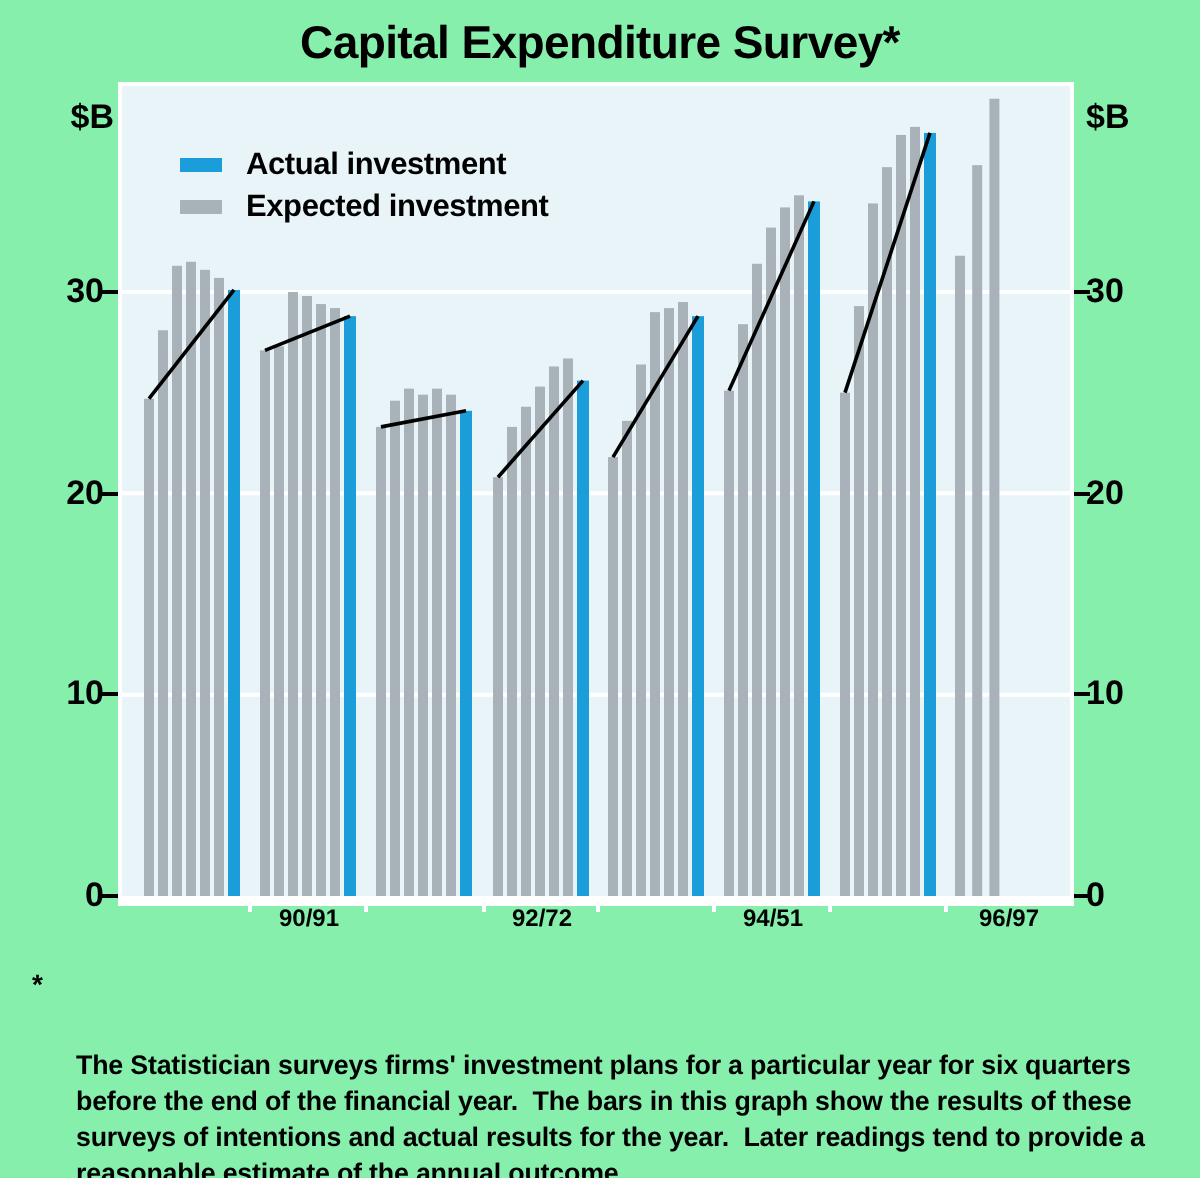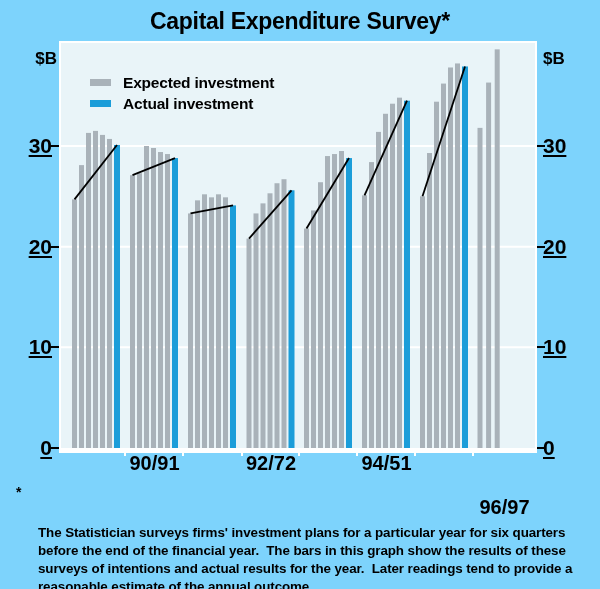--- a/index.html
+++ b/index.html
@@ -2,43 +2,43 @@
 <html><head>
 <meta charset="utf-8">
 <style>
   html,body { margin:0; padding:0; background:#d9ecf4; }
   #page { position:relative; width:600px; height:589px; background:#d9ecf4;
           font-family:"Liberation Sans", sans-serif; color:#000; overflow:hidden; }
   #chart-title { position:absolute; top:8px; left:0; right:0; margin:0;
           text-align:center; font-size:23px; font-weight:bold; letter-spacing:-0.3px; }
   #plot-frame { position:absolute; left:59px; top:41px; border:2px solid #ffffff; }
   #plot-frame svg { display:block; }
-  .ylabel { position:absolute; font-weight:bold; font-size:21px; line-height:20px;text-decoration:underline; }
+  .ylabel { position:absolute; font-weight:bold; font-size:17px; line-height:20px; }
   .ylabel.left  { left:0;  width:52px; text-align:right; }
   .ylabel.right { left:543px; width:44px; text-align:left; }
   .unit { position:absolute; font-weight:bold; font-size:17px; }
   #unit-left  { left:0; width:57px; text-align:right; top:49px; }
   #unit-right { left:543px; top:49px; }
   .ytick { position:absolute; height:2px; width:8px; background:#000; }
   .xtick-sep { position:absolute; width:2px; height:5px; background:#ffffff; }
   .xlabel { position:absolute; top:452px; width:70px; margin-left:-35px;
-          text-align:center; font-weight:bold; font-size:20px; }
+          text-align:center; font-weight:bold; font-size:12px; }
   #legend { position:absolute; left:90px; top:72px; }
   .legend-row { display:flex; align-items:center; height:21px; }
   .swatch { width:21px; height:7px; margin-right:12px; }
   .legend-label { font-weight:bold; font-size:15.5px; letter-spacing:-0.2px; }
   #footnote { position:absolute; left:16px; top:484px; display:flex; }
   #footnote-marker { font-weight:bold; font-size:14px; width:22px; flex:none; }
   #footnote-text { font-weight:bold; font-size:13.4px; line-height:18px;
           width:552px; white-space:pre-wrap; letter-spacing:-0.1px;margin-top:40px; }
 </style>
 </head>
 <body>
 
-<div id="page" style="background: #7dd3fc;">
+<div id="page" style="background: #86efac;">
   <h1 id="chart-title">Capital Expenditure Survey*</h1>
 
   <div id="unit-left" class="unit">$B</div>
   <div id="unit-right" class="unit">$B</div>
 
   <div id="plot-frame">
       <svg width="474" height="408" viewBox="0 0 474 408">
         <rect x="0" y="0" width="474" height="408" fill="#e9f4f8"></rect>
         <line x1="0" x2="474" y1="304.33" y2="304.33" stroke="#ffffff" stroke-width="2"></line>
         <line x1="0" x2="474" y1="203.66" y2="203.66" stroke="#ffffff" stroke-width="2"></line>
@@ -101,26 +101,26 @@
         <line x1="361.5" y1="153.325" x2="404" y2="23.46070000000003" stroke="#000000" stroke-width="1.8"></line>
         <rect x="416.5" y="84.86939999999998" width="5" height="320.1306" fill="#a9b2b9"></rect>
         <rect x="425.1" y="39.56790000000001" width="5" height="365.4321" fill="#a9b2b9"></rect>
         <rect x="433.7" y="6.346799999999973" width="5" height="398.6532" fill="#a9b2b9"></rect>
         <rect x="0" y="405" width="474" height="3" fill="#ffffff"></rect>
       </svg>
     </div>
 
   <div id="legend">
     <div class="legend-row">
+      <span class="swatch" id="swatch-actual" style="background: rgb(27, 157, 217);"></span>
+      <span class="legend-label">Actual investment</span>
+    </div>
+    <div class="legend-row">
       <span class="swatch" id="swatch-expected" style="background: rgb(169, 178, 185);"></span>
       <span class="legend-label">Expected investment</span>
-    </div>
-    <div class="legend-row">
-      <span class="swatch" id="swatch-actual" style="background: rgb(27, 157, 217);"></span>
-      <span class="legend-label">Actual investment</span>
     </div>
   </div>
 
   <div id="footnote">
     <span id="footnote-marker">*</span>
     <span id="footnote-text">The Statistician surveys firms' investment plans for a particular year for six quarters before the end of the financial year.  The bars in this graph show the results of these surveys of intentions and actual results for the year.  Later readings tend to provide a reasonable estimate of the annual outcome.</span>
   </div>
 <div class="ylabel left" style="top: 438px;">0</div>
     <div class="ytick" style="top: 447px; left: 51px;"></div>
     <div class="ylabel right" style="top: 438px;">0</div>
@@ -133,21 +133,21 @@
     <div class="ytick" style="top: 245.66px; left: 51px;"></div>
     <div class="ylabel right" style="top: 236.66px;">20</div>
     <div class="ytick" style="top: 245.66px; left: 537px;"></div>
     <div class="ylabel left" style="top: 135.99px;">30</div>
     <div class="ytick" style="top: 144.99px; left: 51px;"></div>
     <div class="ylabel right" style="top: 135.99px;">30</div>
     <div class="ytick" style="top: 144.99px; left: 537px;"></div>
     <div class="xlabel" style="left: 154.5px;">90/91</div>
     <div class="xlabel" style="left: 271px;">92/72</div>
     <div class="xlabel" style="left: 386.5px;">94/51</div>
-    <div class="xlabel" style="left: 504.5px; margin-top: 44px;">96/97</div>
+    <div class="xlabel" style="left: 504.5px;">96/97</div>
     <div class="xtick-sep" style="left: 124px; top: 451px;"></div>
     <div class="xtick-sep" style="left: 182px; top: 451px;"></div>
     <div class="xtick-sep" style="left: 240.5px; top: 451px;"></div>
     <div class="xtick-sep" style="left: 298px; top: 451px;"></div>
     <div class="xtick-sep" style="left: 356px; top: 451px;"></div>
     <div class="xtick-sep" style="left: 414px; top: 451px;"></div>
     <div class="xtick-sep" style="left: 471.5px; top: 451px;"></div>
   </div>
 
 </body></html>

